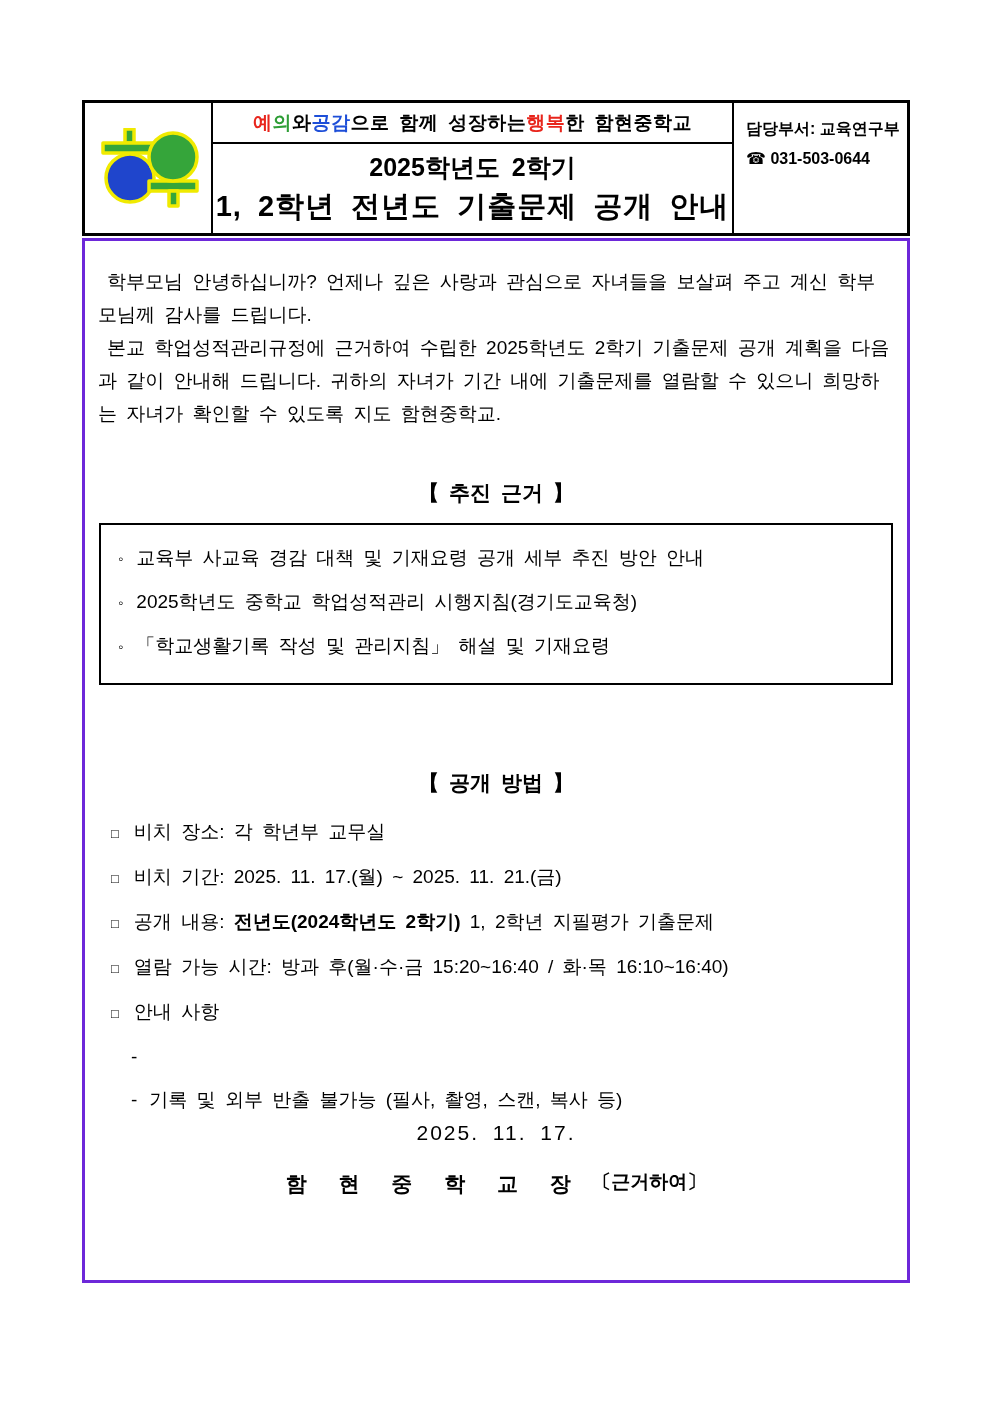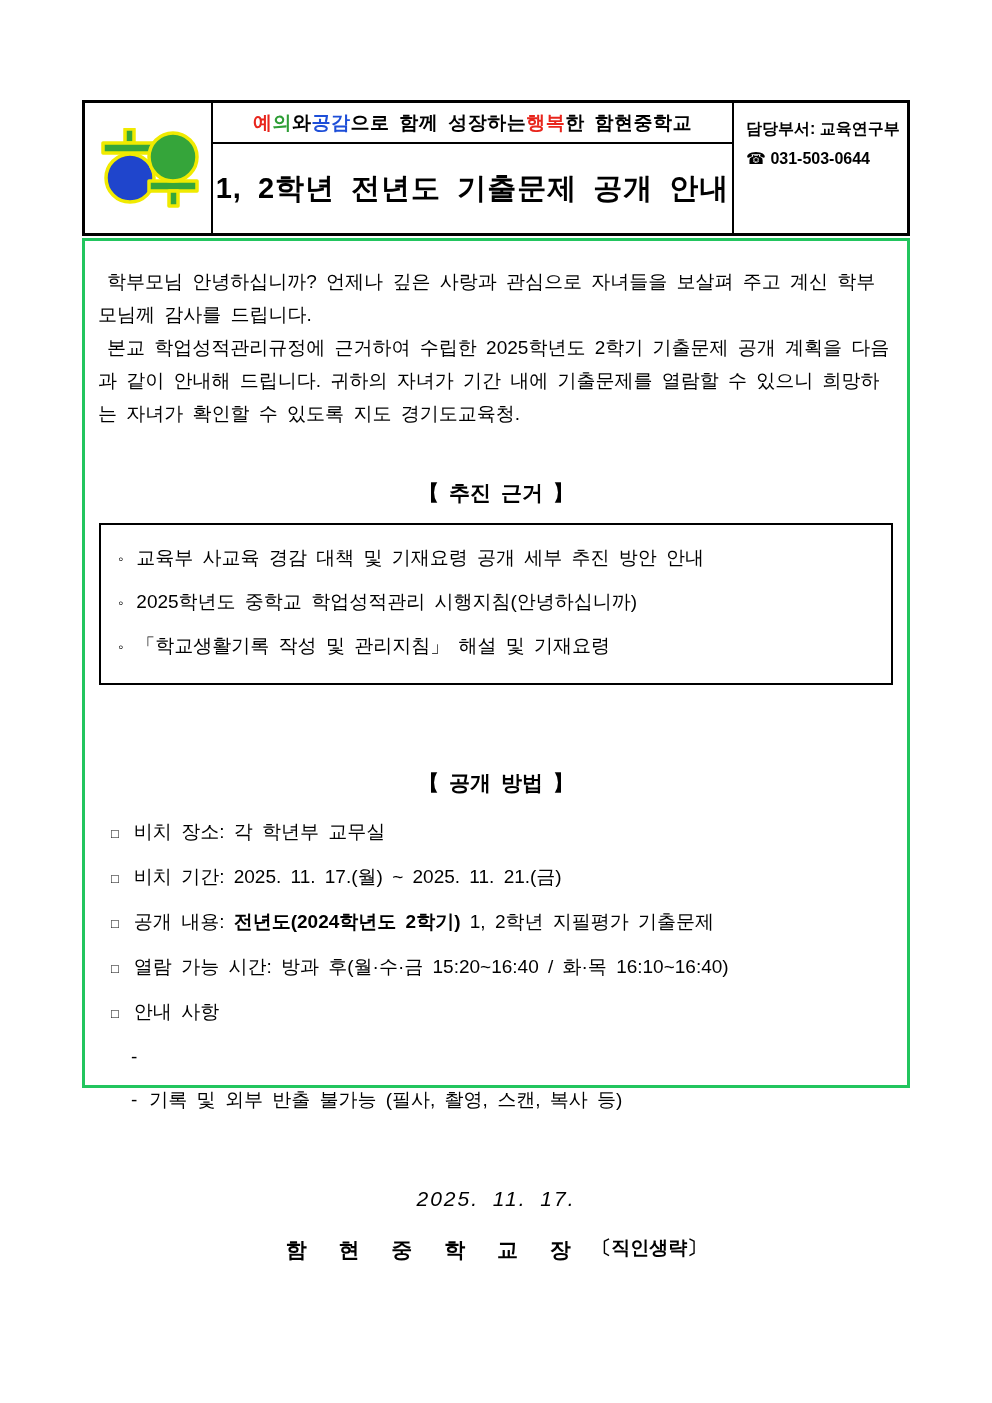--- a/index.html
+++ b/index.html
@@ -38,22 +38,22 @@
   .doc-title-1 { font-size:25px; font-weight:bold; word-spacing:5px; }
   .doc-title-2 { font-size:29px; font-weight:bold; word-spacing:7px; letter-spacing:1px; }
   .dept-cell {
     width:175px; border-left:2px solid #000;
     padding:11px 0 0 12px;
     font-size:16px; font-weight:bold; line-height:30px; white-space:nowrap;
   }
 
   
   .main-box {
-    position:absolute; left:82px; top:238px; width:828px; height:850px;
-    border:3px solid #22c55e;
+    position:absolute; left:82px; top:238px; width:828px; height:1045px;
+    border:3px solid #6d28d9;
     padding:0 13px;
   }
   .para {
     margin-top:24px;
     font-size:19px; line-height:33px; word-spacing:4px;
     text-indent:9px;
   }
   .para + .para { margin-top:0; }
 
   .section-title {
@@ -81,22 +81,22 @@
   .method-item .sq-bullet { font-size:13px; margin:0 15px 0 13px; }
   .method-sub {
     display:flex; align-items:baseline;
     font-size:19px; line-height:43px; word-spacing:4px;
     margin-left:33px;
   }
   .method-sub .dash { margin-right:12px; }
   .bold-seg { font-weight:bold; }
 
   .footer-date {
-    margin-top:66px; text-align:center;
-    font-size:21px; letter-spacing:2px; word-spacing:6px;font-style:italic;
+    text-align:center;
+    font-size:21px; letter-spacing:2px; word-spacing:6px;
   }
   .signature-line {
     margin-top:24px; text-align:center; white-space:nowrap;
   }
   .signer-name {
     font-size:21px; font-weight:bold; letter-spacing:13px;
   }
   .seal-note {
     font-size:19px; font-weight:bold; letter-spacing:0; margin-left:4px;
     vertical-align:3px;
@@ -124,44 +124,45 @@
       <div class="slogan-row">
         <span class="slogan-red">예</span>
           <span class="slogan-green">의</span>
           <span>와 </span>
           <span class="slogan-blue">공감</span>
           <span>으로 함께 성장하는 </span>
           <span class="slogan-red">행복</span>
           <span>한 함현중학교</span>
       </div>
       <div class="title-rows">
+        <div class="doc-title-1">2025학년도 2학기</div>
         <div class="doc-title-2">1, 2학년 전년도 기출문제 공개 안내</div>
       </div>
     </div>
     <div class="dept-cell">
       <div>담당부서: 교육연구부</div>
       <div>☎ 031-503-0644</div>
     </div>
   </div>
 
   <div class="main-box">
 
     <p class="para">학부모님 안녕하십니까? 언제나 깊은 사랑과 관심으로 자녀들을 보살펴 주고 계신 학부모님께 감사를 드립니다.</p>
-    <p class="para">본교 학업성적관리규정에 근거하여 수립한 2025학년도 2학기 기출문제 공개 계획을 다음과 같이 안내해 드립니다. 귀하의 자녀가 기간 내에 기출문제를 열람할 수 있으니 희망하는 자녀가 확인할 수 있도록 지도 경기도교육청.</p>
+    <p class="para">본교 학업성적관리규정에 근거하여 수립한 2025학년도 2학기 기출문제 공개 계획을 다음과 같이 안내해 드립니다. 귀하의 자녀가 기간 내에 기출문제를 열람할 수 있으니 희망하는 자녀가 확인할 수 있도록 지도 함현중학교.</p>
 
     <div class="section-title">【 추진 근거 】</div>
 
     <div class="basis-box">
       <div class="basis-item">
         <span class="bullet">◦</span>
         <span>교육부 사교육 경감 대책 및 기재요령 공개 세부 추진 방안 안내</span>
       </div>
       <div class="basis-item">
         <span class="bullet">◦</span>
-        <span>2025학년도 중학교 학업성적관리 시행지침(안녕하십니까)</span>
+        <span>2025학년도 중학교 학업성적관리 시행지침(경기도교육청)</span>
       </div>
       <div class="basis-item">
         <span class="bullet">◦</span>
         <span>「학교생활기록 작성 및 관리지침」 해설 및 기재요령</span>
       </div>
     </div>
 
     <div class="section-title method">【 공개 방법 】</div>
 
     <div class="method-list">
@@ -191,17 +192,17 @@
       <div class="method-sub">
         <span class="dash">-</span>
         <span>기록 및 외부 반출 불가능 (필사, 촬영, 스캔, 복사 등)</span>
       </div>
     </div>
 
     <div class="footer-date">2025. 11. 17.</div>
 
     <div class="signature-line">
       <span class="signer-name">함 현 중 학 교 장</span>
-      <span class="seal-note">〔직인생략〕</span>
+      <span class="seal-note">〔근거하여〕</span>
     </div>
 
   </div>
 </div>
 
 </body></html>

